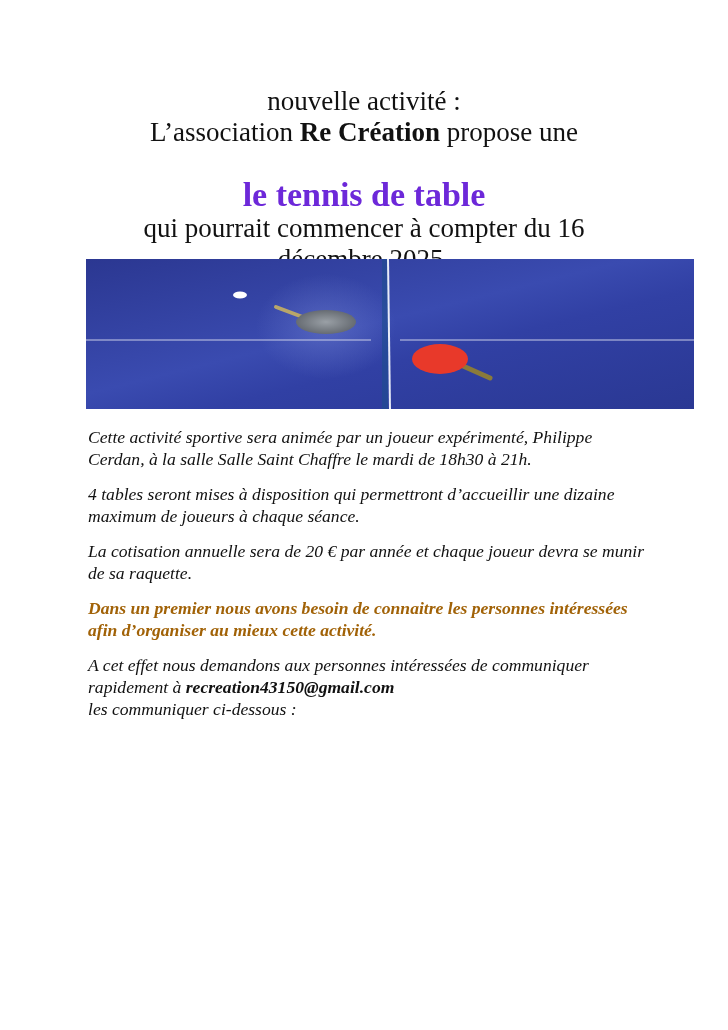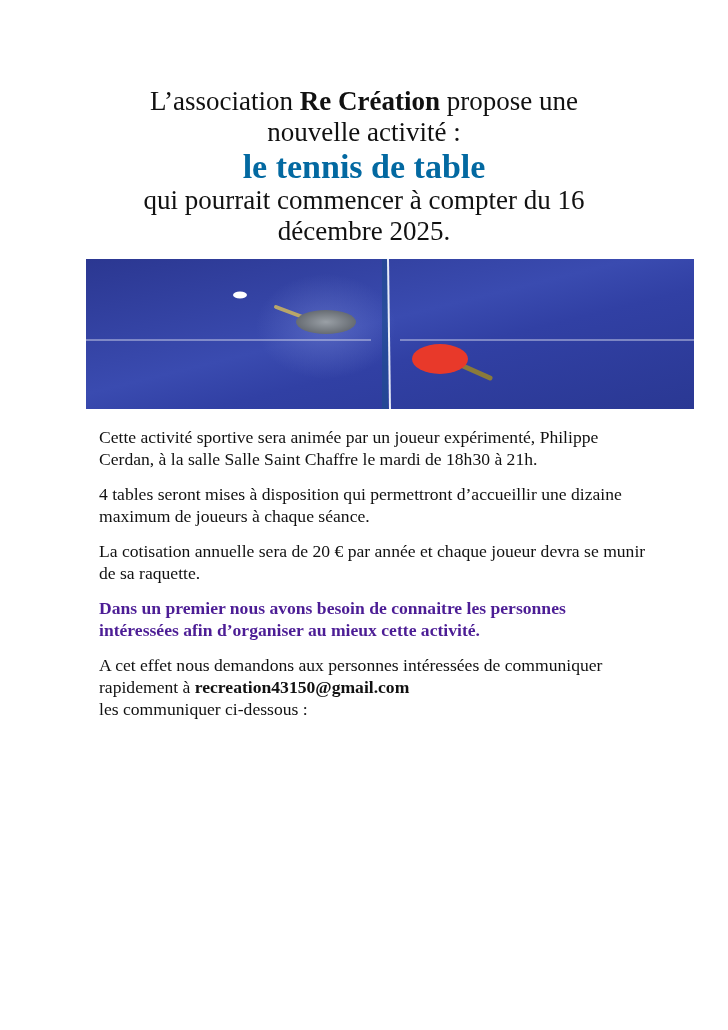--- a/index.html
+++ b/index.html
@@ -1,39 +1,39 @@
 <!DOCTYPE html>
 <html><head>
 <meta charset="utf-8">
 <style>
   html, body { margin: 0; padding: 0; background: #ffffff; }
   body { width: 728px; height: 1030px; position: relative; overflow: hidden;
          font-family: "DejaVu Serif", "Liberation Serif", serif; color: #111; }
   .page { position: absolute; left: 0; top: 0; width: 728px; height: 1030px; }
   .title-block { position: absolute; left: 60px; top: 86px; width: 608px; text-align: center; }
   .t-line { font-family: "Liberation Serif", serif; font-size: 27px; line-height: 31px; color: #111; }
-  .t-big { font-family: "Liberation Serif", serif; font-weight: bold; font-size: 34px; line-height: 37px; color: #0369a1; }
+  .t-big { font-family: "Liberation Serif", serif; font-weight: bold; font-size: 34px; line-height: 37px; color: #6d28d9; margin-top: 28px; }
   b { font-weight: bold; }
 
   .photo { position: absolute; left: 86px; top: 259px; width: 608px; height: 150px; overflow: hidden; }
   .photo svg { display: block; }
 
   .body { position: absolute; left: 87px; top: 426px; width: 560px; font-family: "Liberation Serif", serif;
           font-size: 17.6px; line-height: 22px; color: #111; }
-  .para { margin: 0 0 13px 12px; }
-  .para.bold { font-weight: bold; color: #4c1d95; }
+  .para { margin: 0 0 13px 1px; font-style: italic; }
+  .para.bold { font-weight: bold; color: #a16207; }
 </style>
 </head>
 <body>
 
 <div class="page">
 
   <div class="title-block">
+    <div class="t-line">nouvelle activité :</div>
     <div class="t-line"><span>L’association </span><b>Re Création</b><span> propose une</span></div>
-    <div class="t-line">nouvelle activité :</div>
     <div class="t-big">le tennis de table</div>
     <div class="t-line">qui pourrait  commencer à compter du 16</div>
     <div class="t-line">décembre 2025.</div>
   </div>
 
   <div class="photo">
     <svg width="608" height="150" viewBox="0 0 608 150">
       <defs>
         <linearGradient id="tbl" x1="0" y1="0" x2="1" y2="1">
           <stop offset="0" stop-color="#2b3791"></stop>

